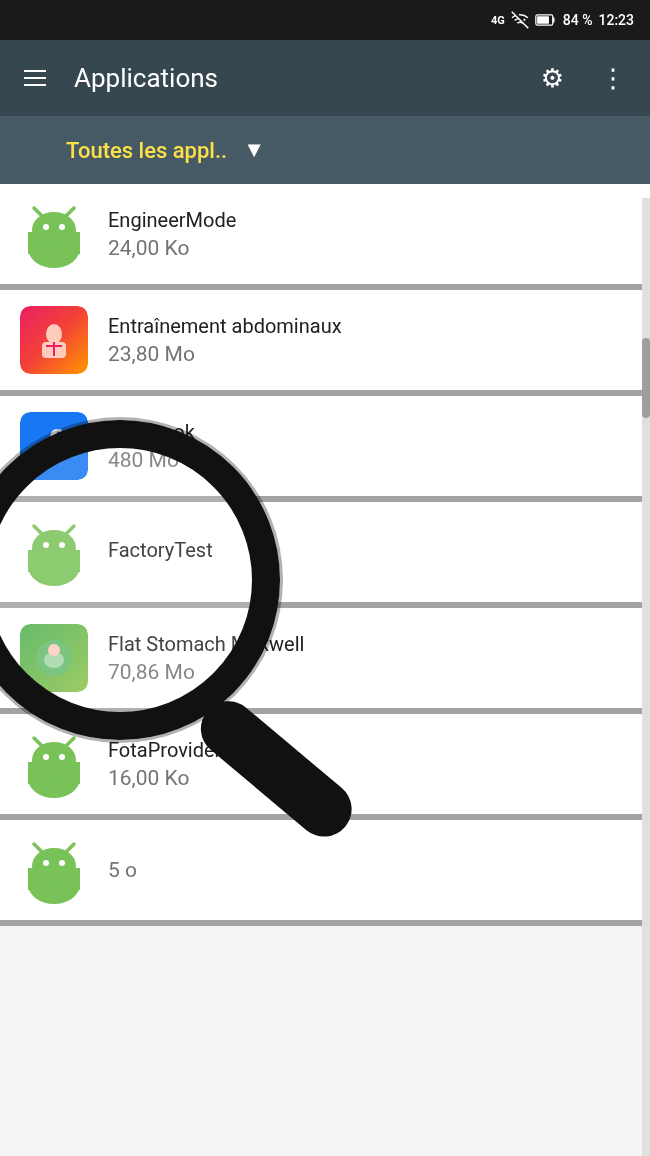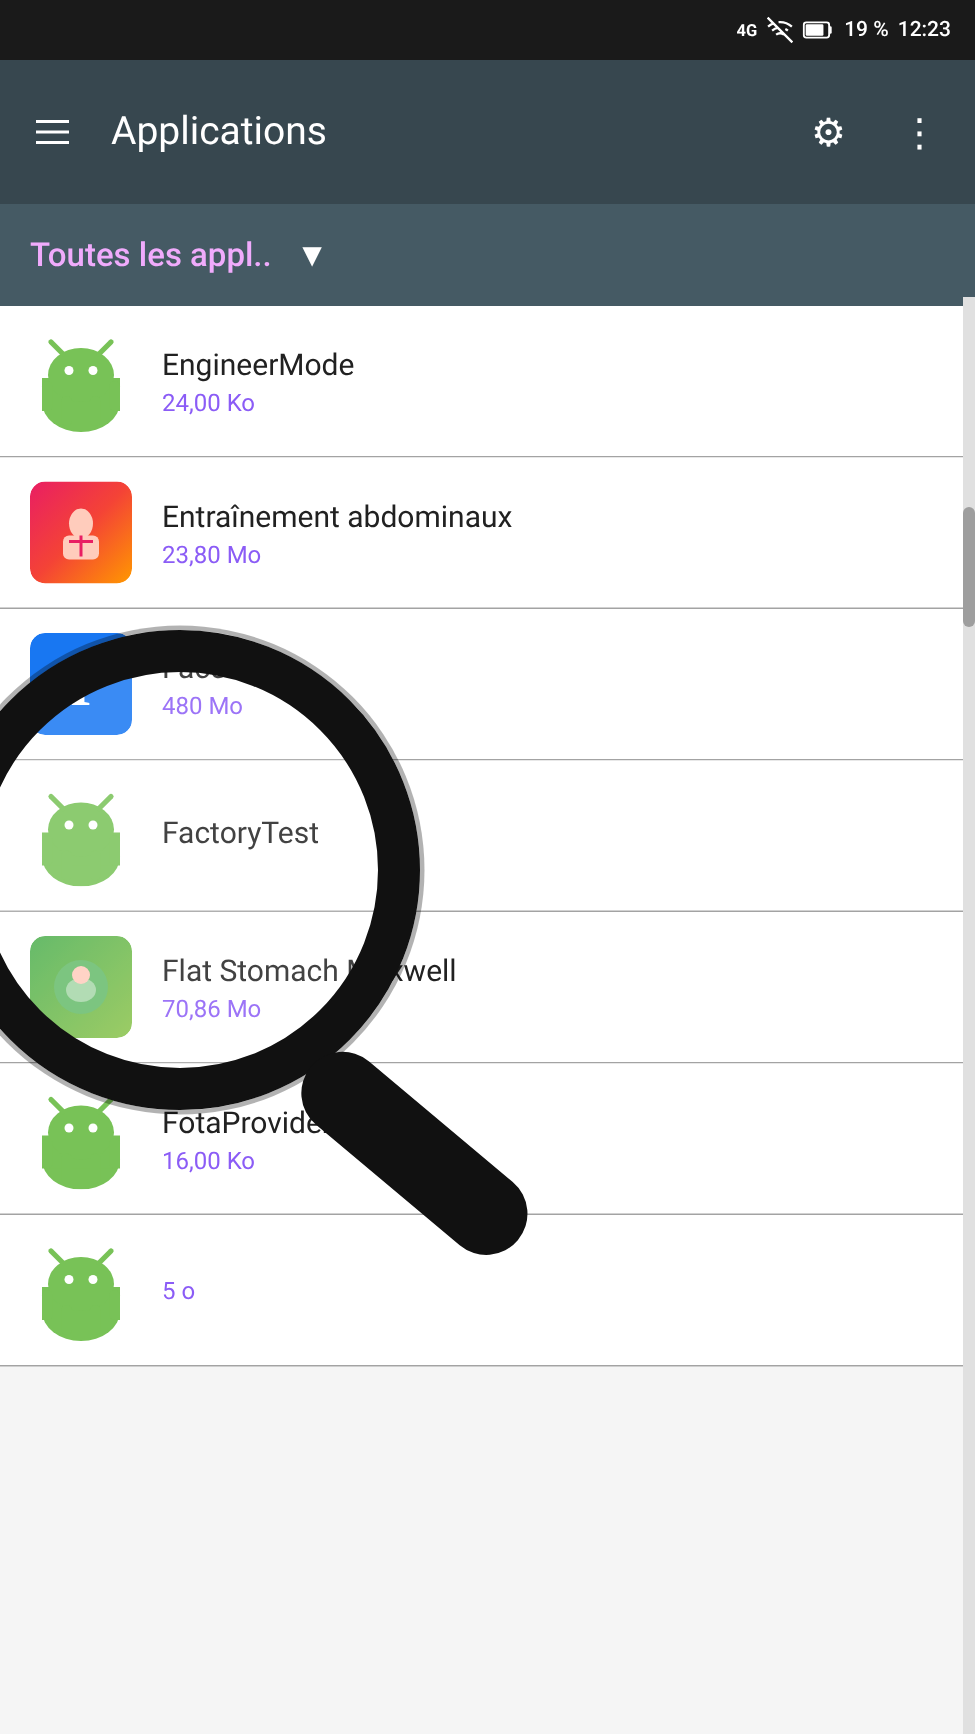--- a/index.html
+++ b/index.html
@@ -34,21 +34,21 @@
     }
     .lte-badge {
       color: white;
       font-size: 11px;
       font-weight: bold;
     }
 
     
     .app-bar {
       background: #37474f;
-      height: 96px;
+      height: 76px;
       display: flex;
       align-items: center;
       padding: 0 16px;
       gap: 20px;
     }
     .hamburger-icon {
       color: white;
       font-size: 22px;
       cursor: pointer;
       display: flex;
@@ -83,40 +83,41 @@
 
     
     .filter-bar {
       background: #455a64;
       height: 68px;
       display: flex;
       align-items: center;
       padding: 0 20px;
     }
     .filter-label {
-      color: #f0abfc;
+      color: #fde047;
       font-size: 22px;
       font-weight: 500;
+      margin-left: 46px;
     }
     .dropdown-arrow {
       color: white;
       font-size: 22px;
       margin-left: 16px;
     }
 
     
     .app-list {
       background: #fafafa;
       flex: 1;
     }
     .app-item {
       display: flex;
       align-items: center;
       padding: 16px 20px;
-      border-bottom: 1px solid #a3a3a3;
+      border-bottom: 6px solid #a3a3a3;
       background: white;
       min-height: 90px;
     }
     .app-icon-wrapper {
       width: 68px;
       height: 68px;
       border-radius: 10px;
       margin-right: 20px;
       flex-shrink: 0;
       display: flex;
@@ -127,22 +128,22 @@
     .app-info {
       flex: 1;
     }
     .app-name {
       font-size: 20px;
       color: #212121;
       font-weight: 400;
       margin-bottom: 4px;
     }
     .app-size {
-      font-size: 16px;
-      color: #8b5cf6;
+      font-size: 21px;
+      color: #737373;
     }
 
     
     .android-icon {
       width: 68px;
       height: 68px;
     }
 
     
     .facebook-icon {
@@ -246,21 +247,21 @@
   <div class="status-icons">
     <span class="lte-badge">4G</span>
     <svg width="18" height="18" viewBox="0 0 24 24" fill="white">
       <path d="M1 1l22 22M16.72 11.06A10.94 10.94 0 0 1 19 12.55M5 12.55a10.94 10.94 0 0 1 5.17-2.39M10.71 5.05A16 16 0 0 1 22.56 9M1.42 9a15.91 15.91 0 0 1 4.7-2.88M8.53 16.11a6 6 0 0 1 6.95 0M12 20h.01" stroke="white" stroke-width="2" fill="none"></path>
     </svg>
     <svg width="22" height="14" viewBox="0 0 26 14" fill="none">
       <rect x="1" y="1" width="20" height="12" rx="2" stroke="white" stroke-width="1.5"></rect>
       <rect x="2.5" y="2.5" width="14" height="9" rx="1" fill="white"></rect>
       <path d="M22 5v4" stroke="white" stroke-width="2" stroke-linecap="round"></path>
     </svg>
-    <span class="status-text">19 %</span>
+    <span class="status-text">84 %</span>
     <span class="status-text">12:23</span>
   </div>
 </div>
 
 <div class="app-bar">
   <div class="hamburger-icon">
     <span></span>
     <span></span>
     <span></span>
   </div>

